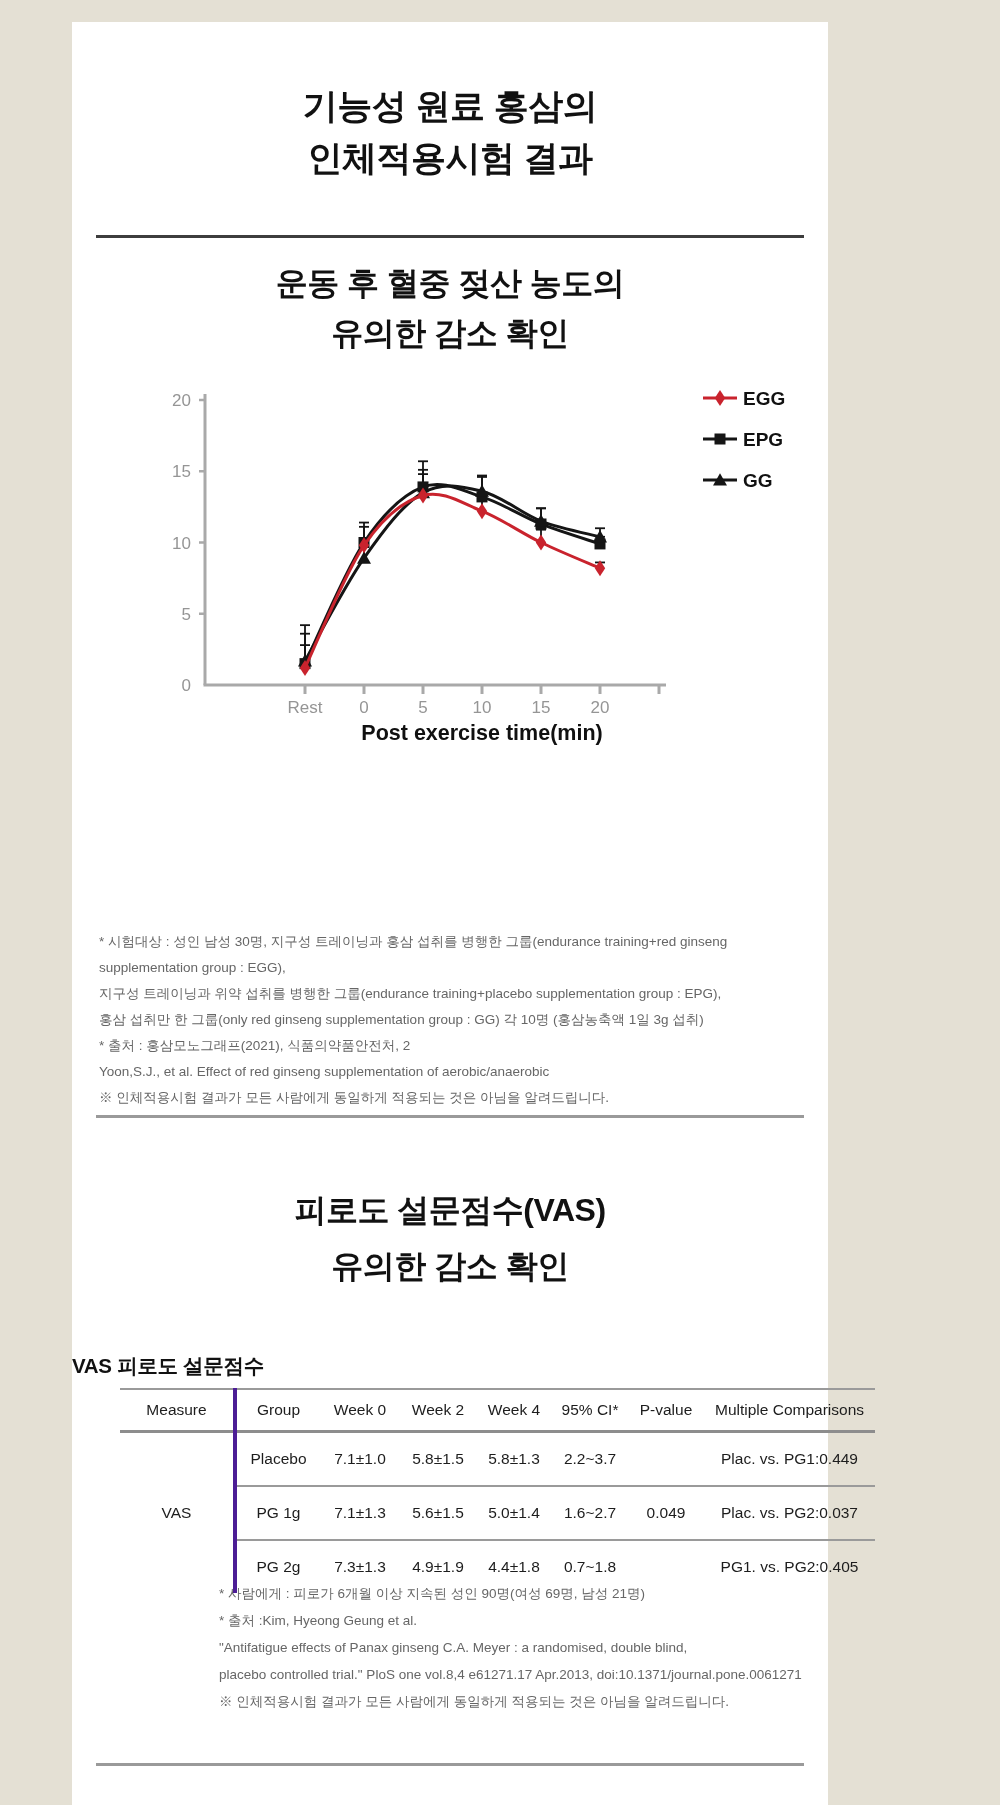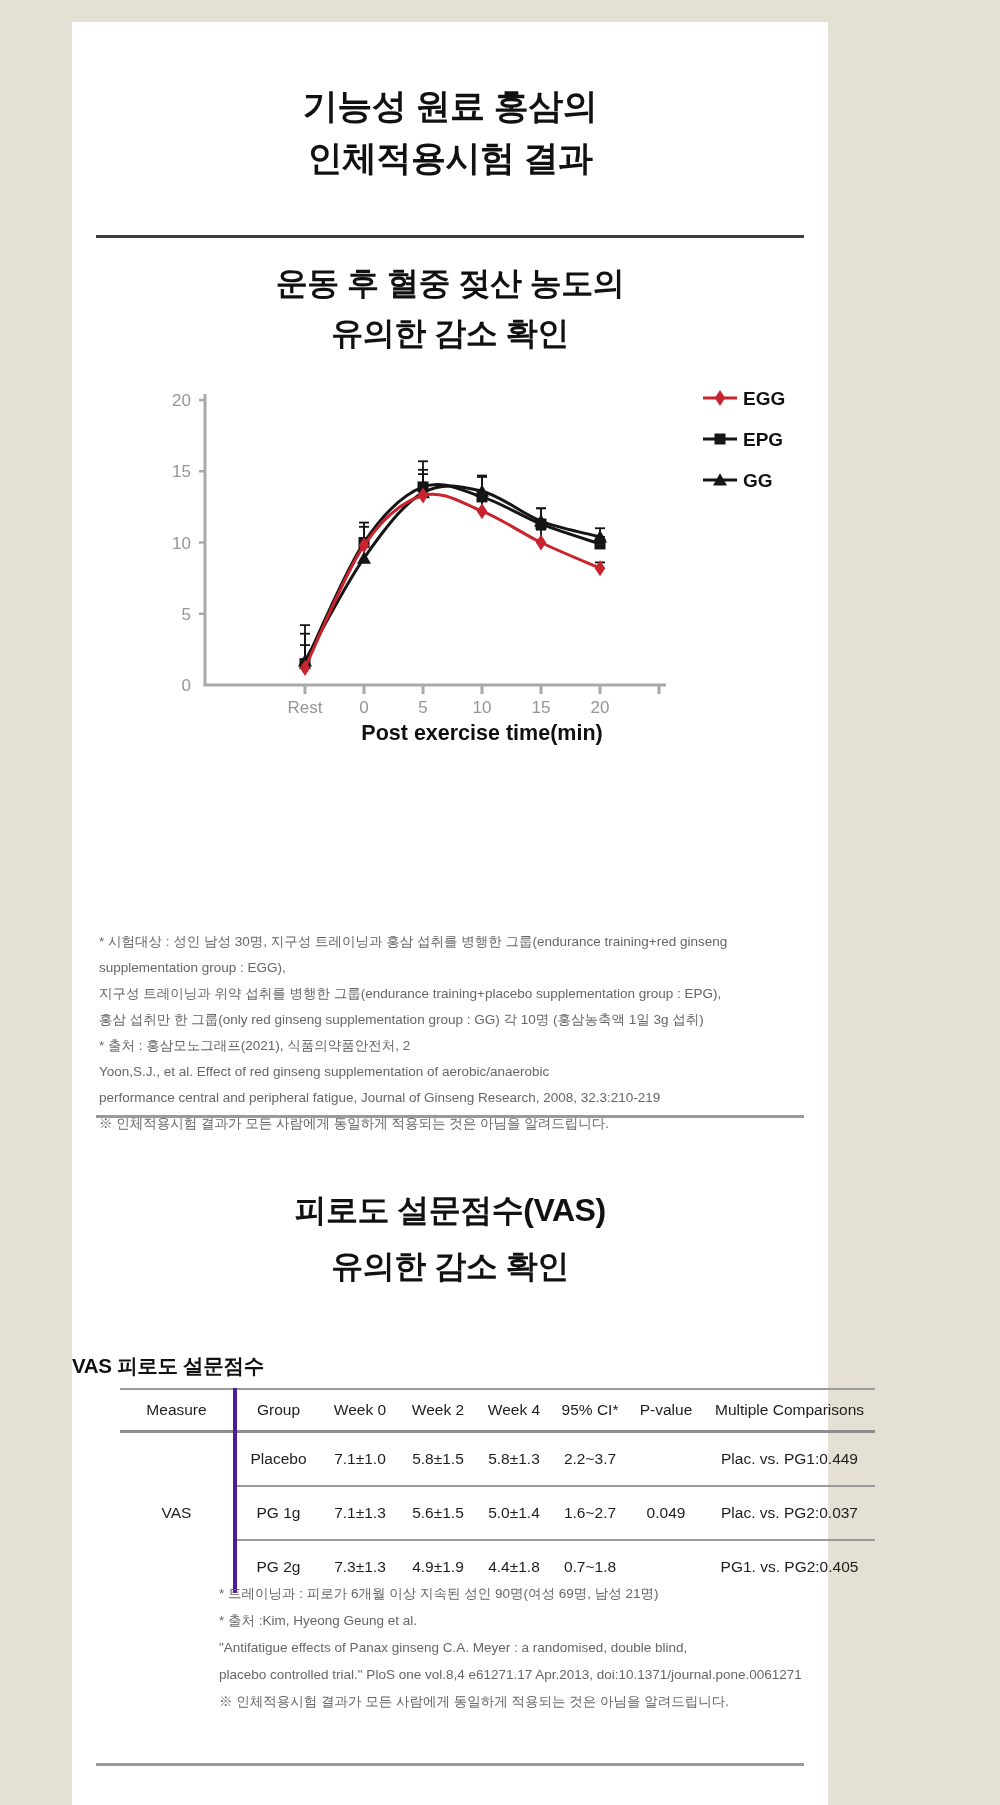--- a/index.html
+++ b/index.html
@@ -176,21 +176,20 @@
         </g>
       </svg>
   </div>
 
   <div class="footnotes" id="footnotes-lactate">
     <p>* 시험대상 : 성인 남성 30명, 지구성 트레이닝과 홍삼 섭취를 병행한 그룹(endurance training+red ginseng supplementation group : EGG),</p>
     <p>지구성 트레이닝과 위약 섭취를 병행한 그룹(endurance training+placebo supplementation group : EPG),</p>
     <p>홍삼 섭취만 한 그룹(only red ginseng supplementation group : GG) 각 10명 (홍삼농축액 1일 3g 섭취)</p>
     <p>* 출처 : 홍삼모노그래프(2021), 식품의약품안전처, 2</p>
     <p>Yoon,S.J., et al. Effect of red ginseng supplementation of aerobic/anaerobic</p>
-    <p>performance central and peripheral fatigue, Journal of Ginseng Research, 2008, 32.3:210-219</p>
     <p>※ 인체적용시험 결과가 모든 사람에게 동일하게 적용되는 것은 아님을 알려드립니다.</p>
   </div>
 
   <div class="divider" id="divider-2"></div>
 
   <div class="sec-title" id="sec2-title">
     <div>피로도 설문점수(VAS)</div>
     <div>유의한 감소 확인</div>
   </div>
 
@@ -245,21 +244,21 @@
         <td>4.9±1.9</td>
         <td>4.4±1.8</td>
         <td>0.7~1.8</td>
         <td></td>
         <td>PG1. vs. PG2:0.405</td>
       </tr>
     </tbody>
   </table>
 
   <div class="footnotes" id="footnotes-vas">
-    <p>* 트레이닝과 : 피로가 6개월 이상 지속된 성인 90명(여성 69명, 남성 21명)</p>
+    <p>* 사람에게 : 피로가 6개월 이상 지속된 성인 90명(여성 69명, 남성 21명)</p>
     <p>* 출처 :Kim, Hyeong Geung et al.</p>
     <p>"Antifatigue effects of Panax ginseng C.A. Meyer : a randomised, double blind,</p>
     <p>placebo controlled trial." PloS one vol.8,4 e61271.17 Apr.2013, doi:10.1371/journal.pone.0061271</p>
     <p>※ 인체적용시험 결과가 모든 사람에게 동일하게 적용되는 것은 아님을 알려드립니다.</p>
   </div>
 
   <div class="divider" id="divider-3"></div>
 
 </div>
 

